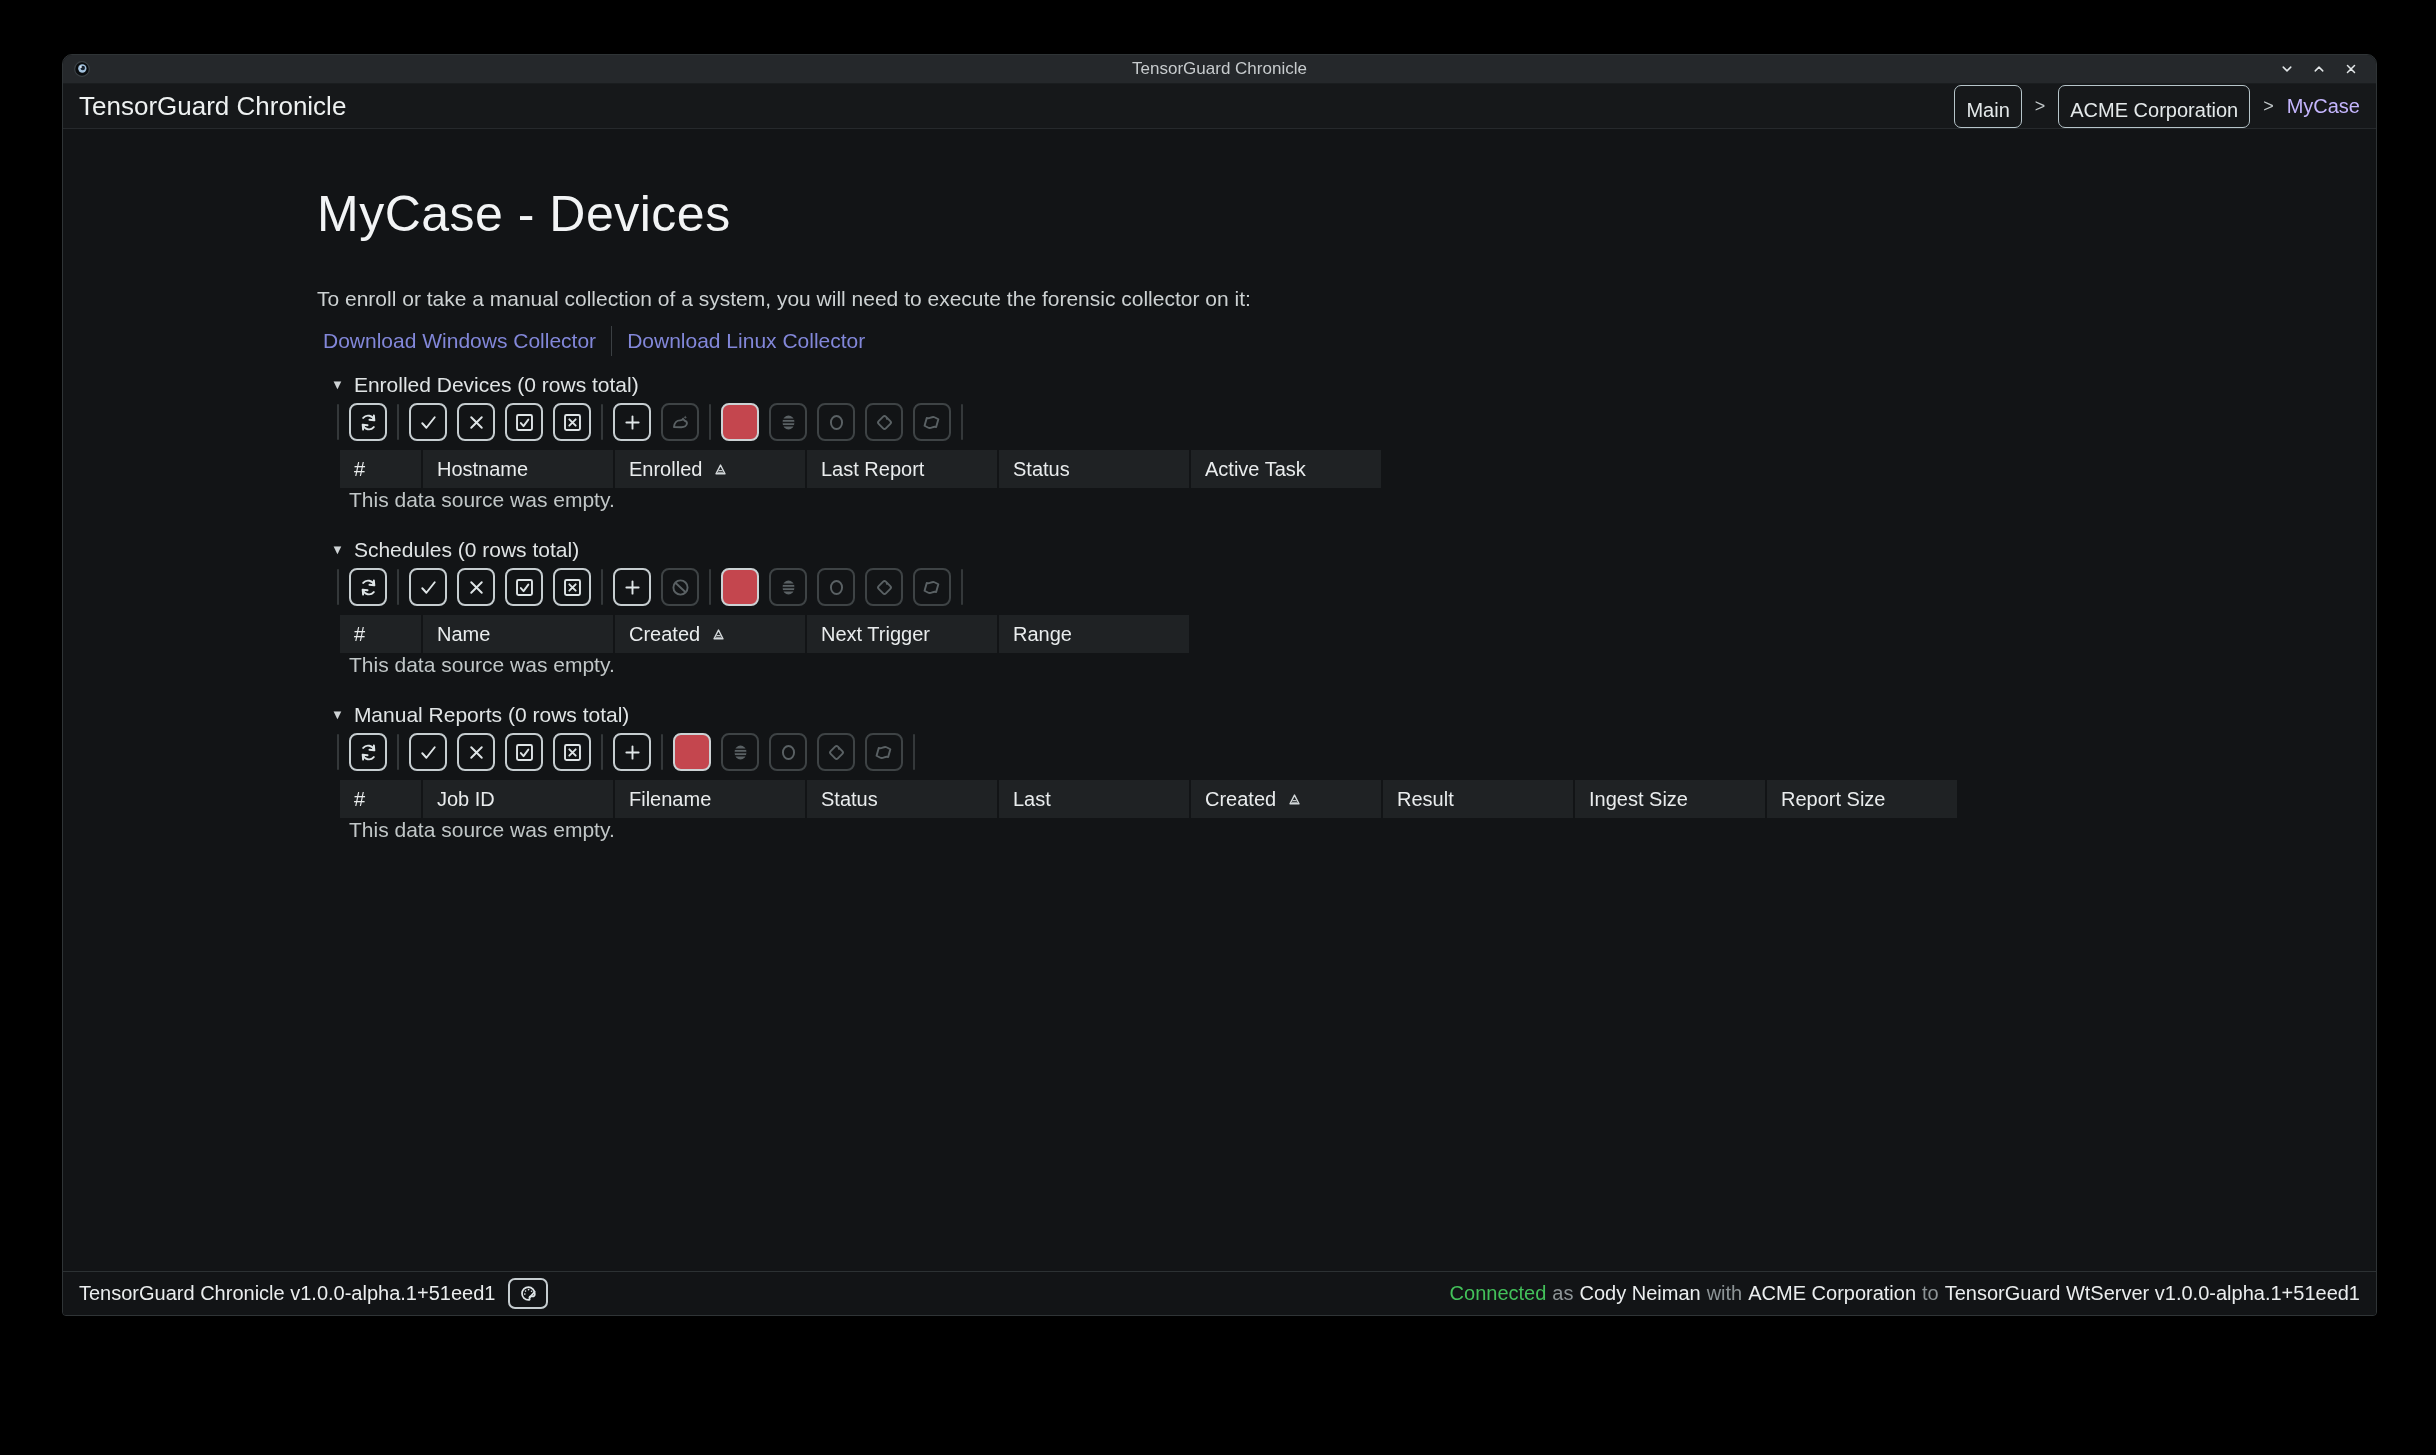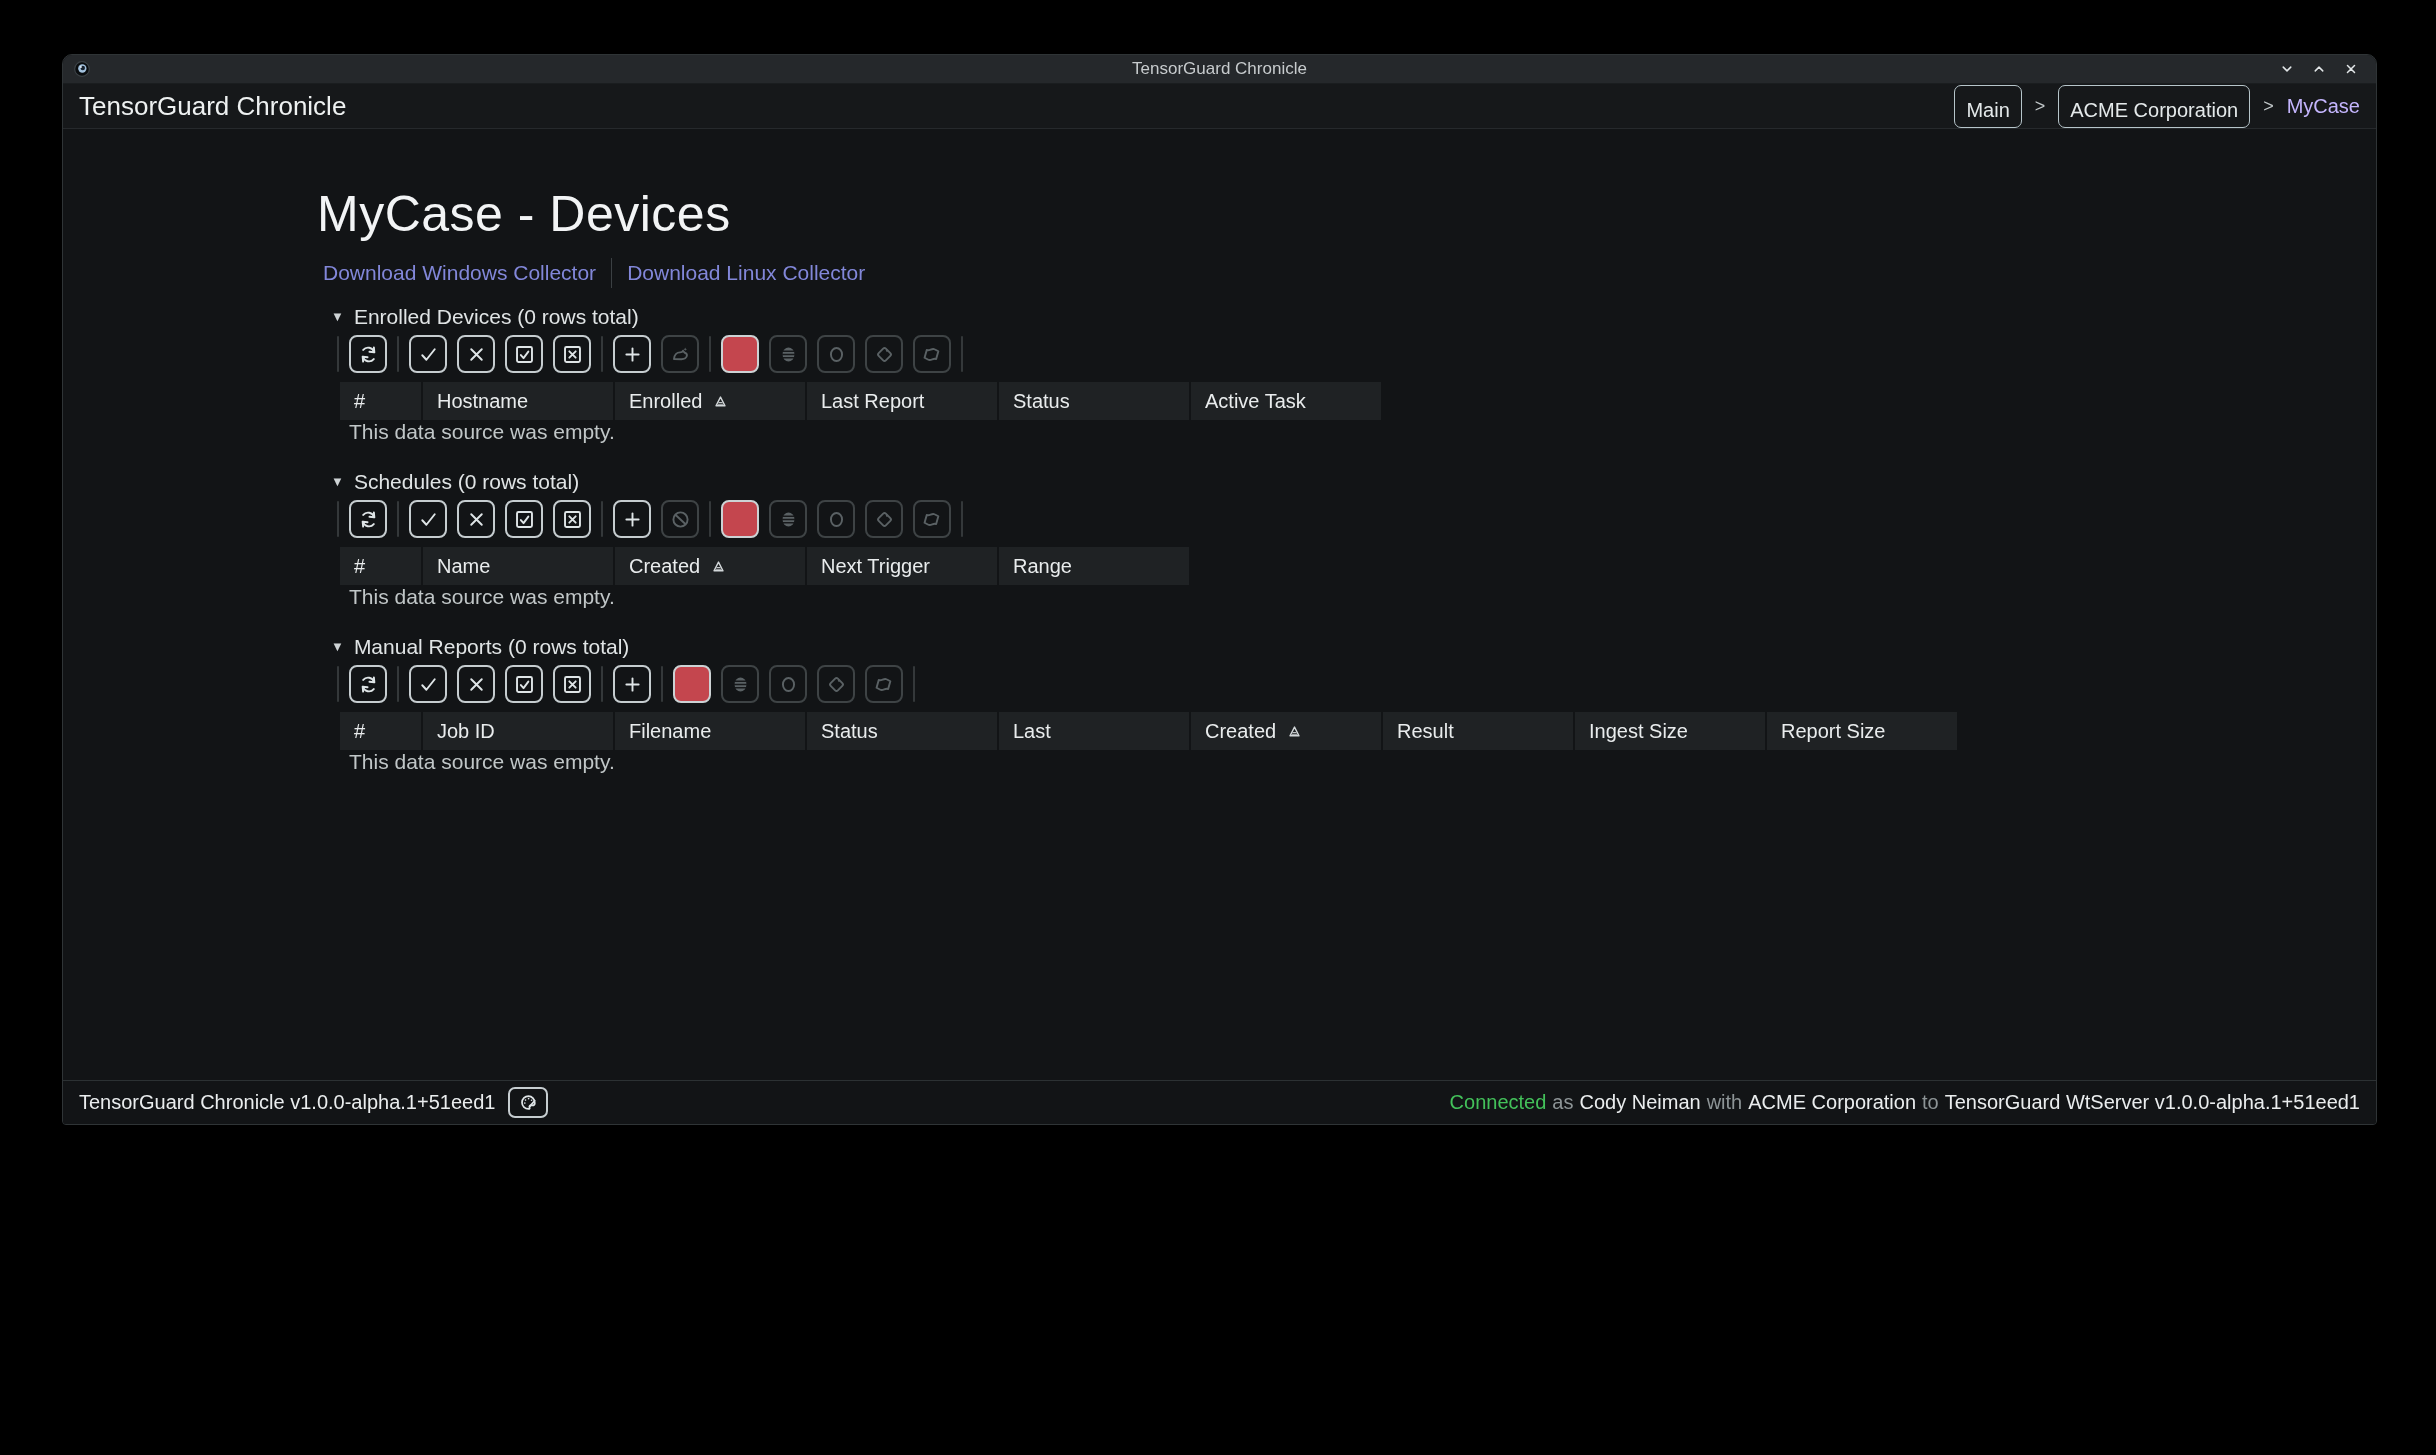--- a/index.html
+++ b/index.html
@@ -3,21 +3,21 @@
 <meta charset="utf-8">
 <style>
   :root{
     --accent-red:#c4464e;
     --link:#8287d9;
     --connected-green:#43c15a;
   }
   *{margin:0;padding:0;box-sizing:border-box;}
   html,body{width:2436px;height:1455px;background:#000;overflow:hidden;
     font-family:"Liberation Sans", sans-serif;}
-  .window{position:absolute;left:62px;top:54px;width:2315px;height:1071px;
+  .window{position:absolute;left:62px;top:54px;width:2315px;height:1262px;
     background:#121416;border:1px solid #2f3436;border-radius:10px 10px 4px 4px;overflow:hidden;}
   
   .titlebar{height:29px;background:#25282b;display:flex;align-items:center;position:relative;
     border-bottom:1px solid #1a1d1f;}
   .titlebar-icon{margin-left:9px;width:20px;height:20px;z-index:1;}
   .titlebar-icon svg{width:20px;height:20px;display:block;}
   .titlebar-title{position:absolute;left:0;right:0;text-align:center;font-size:17px;color:#c7cbcd;}
   .win-controls{margin-left:auto;display:flex;align-items:center;gap:14px;padding-right:16px;z-index:1;}
   .win-btn{width:18px;height:18px;background:none;border:none;color:#e2e6e8;display:flex;
     align-items:center;justify-content:center;cursor:pointer;}
@@ -108,20 +108,21 @@
         <span class="crumb-btn">Main</span>
         <span class="crumb-sep">&gt;</span>
         <span class="crumb-btn">ACME Corporation</span>
         <span class="crumb-sep">&gt;</span>
         <span class="crumb-text">MyCase</span>
       </div>
   </div>
 
   <div class="content">
     <h1 class="page-title">MyCase - Devices</h1>
+    <p class="intro">To enroll or take a manual collection of a system, you will need to execute the forensic collector on it:</p>
     <div class="links">
         <a class="link">Download Windows Collector</a>
         <span class="link-divider"></span>
         <a class="link">Download Linux Collector</a>
       </div>
     <div id="sections">
         <div class="section">
           <div class="sec-title">
             <span class="collapse-tri">▼</span>
             <span>Enrolled Devices (0 rows total)</span>

